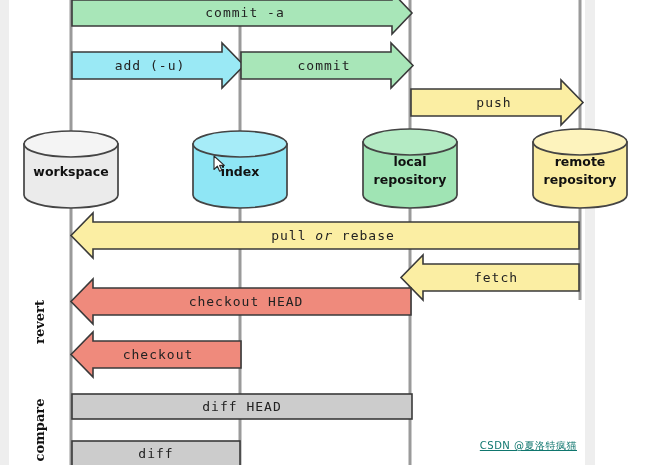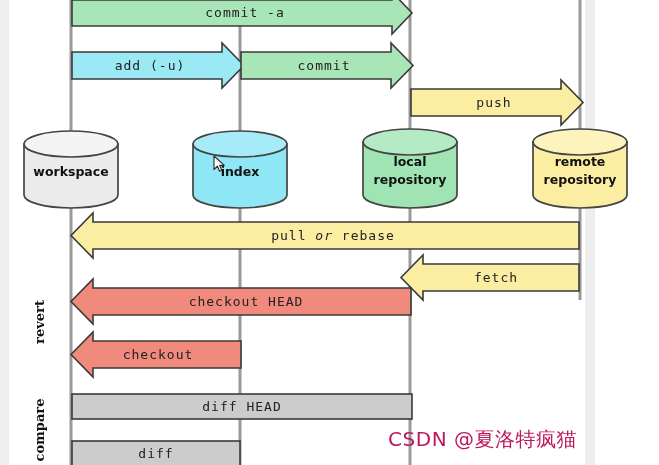--- a/index.html
+++ b/index.html
@@ -25,22 +25,23 @@
   }
   .sidelbl{
     font-family:"DejaVu Serif", serif;
     font-weight:700;font-size:13px;fill:#111111;text-anchor:middle;
   }
   .shape{stroke:#3a3a3a;stroke-width:1.6;stroke-linejoin:miter;}
   .cyl{stroke:#444444;stroke-width:1.7;}
   .watermark{
     position:absolute;right:18px;bottom:12px;
     font-family:"DejaVu Sans", sans-serif;
-    font-size:20px;color:#be185d;white-space:nowrap;
+    font-size:10px;color:#0f766e;white-space:nowrap;
     letter-spacing:0.5px;
+    text-decoration:underline;
   }
   .cursor{position:absolute;left:213px;top:155px;width:14px;height:18px;}
 </style>
 </head>
 <body>
 
 <div id="stage">
 
   <div class="edgebar left"></div>
   <div class="edgebar right"></div>

